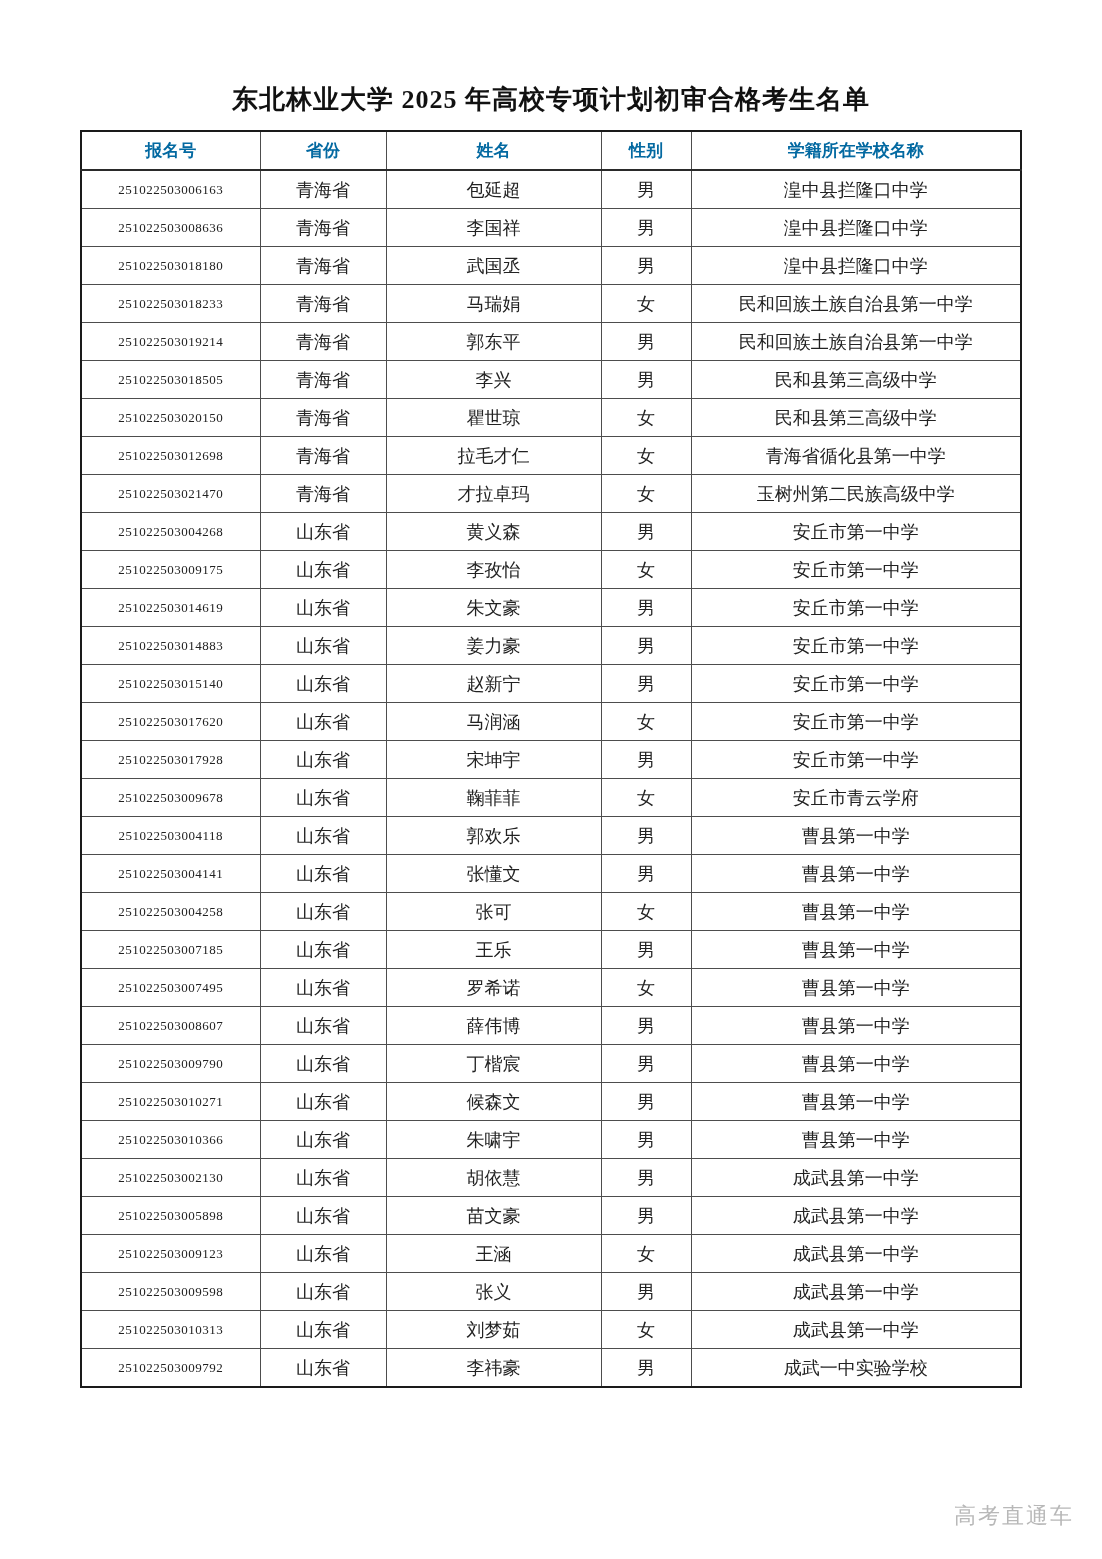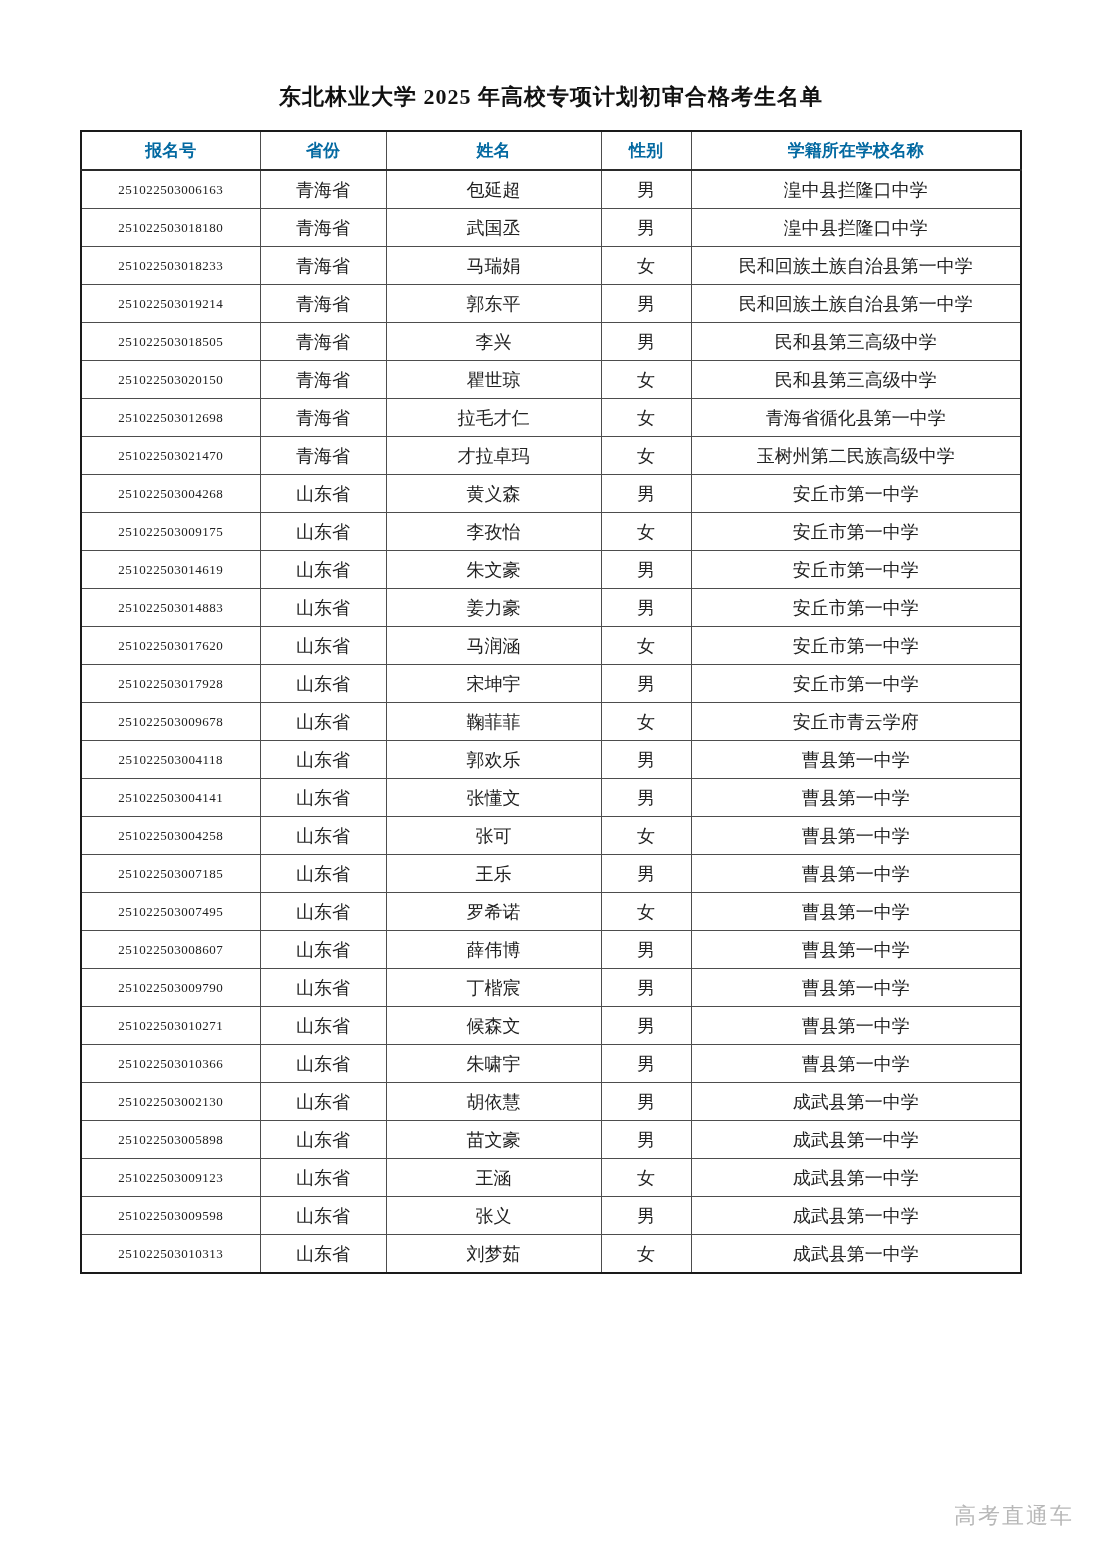--- a/index.html
+++ b/index.html
@@ -16,21 +16,21 @@
     color: #1c1c1c;
     overflow: hidden;
   }
   .title {
     position: absolute;
     top: 82px;
     left: 0;
     width: 100%;
     margin: 0;
     text-align: center;
-    font-size: 22px;
+    font-size: 26px;
     font-weight: bold;
     letter-spacing: 1px;
     color: #111111;
   }
   table.roster {
     position: absolute;
     left: 80px;
     top: 130px;
     width: 940px;
     border-collapse: collapse;
@@ -102,20 +102,27 @@
     </thead>
     <tbody id="roster-body">
         <tr>
           <td class="regno">251022503006163</td>
           <td>青海省</td>
           <td>包延超</td>
           <td>男</td>
           <td>湟中县拦隆口中学</td>
         </tr>
         <tr>
+          <td class="regno">251022503008636</td>
+          <td>青海省</td>
+          <td>李国祥</td>
+          <td>男</td>
+          <td>湟中县拦隆口中学</td>
+        </tr>
+        <tr>
           <td class="regno">251022503018180</td>
           <td>青海省</td>
           <td>武国丞</td>
           <td>男</td>
           <td>湟中县拦隆口中学</td>
         </tr>
         <tr>
           <td class="regno">251022503018233</td>
           <td>青海省</td>
           <td>马瑞娟</td>
@@ -179,20 +186,27 @@
           <td>安丘市第一中学</td>
         </tr>
         <tr>
           <td class="regno">251022503014883</td>
           <td>山东省</td>
           <td>姜力豪</td>
           <td>男</td>
           <td>安丘市第一中学</td>
         </tr>
         <tr>
+          <td class="regno">251022503015140</td>
+          <td>山东省</td>
+          <td>赵新宁</td>
+          <td>男</td>
+          <td>安丘市第一中学</td>
+        </tr>
+        <tr>
           <td class="regno">251022503017620</td>
           <td>山东省</td>
           <td>马润涵</td>
           <td>女</td>
           <td>安丘市第一中学</td>
         </tr>
         <tr>
           <td class="regno">251022503017928</td>
           <td>山东省</td>
           <td>宋坤宇</td>
@@ -296,19 +310,26 @@
           <td>张义</td>
           <td>男</td>
           <td>成武县第一中学</td>
         </tr>
         <tr>
           <td class="regno">251022503010313</td>
           <td>山东省</td>
           <td>刘梦茹</td>
           <td>女</td>
           <td>成武县第一中学</td>
+        </tr>
+        <tr>
+          <td class="regno">251022503009792</td>
+          <td>山东省</td>
+          <td>李祎豪</td>
+          <td>男</td>
+          <td>成武一中实验学校</td>
         </tr>
       </tbody>
   </table>
 
   <div class="watermark">高考直通车</div>
 
 </div>
 
 </body></html>

